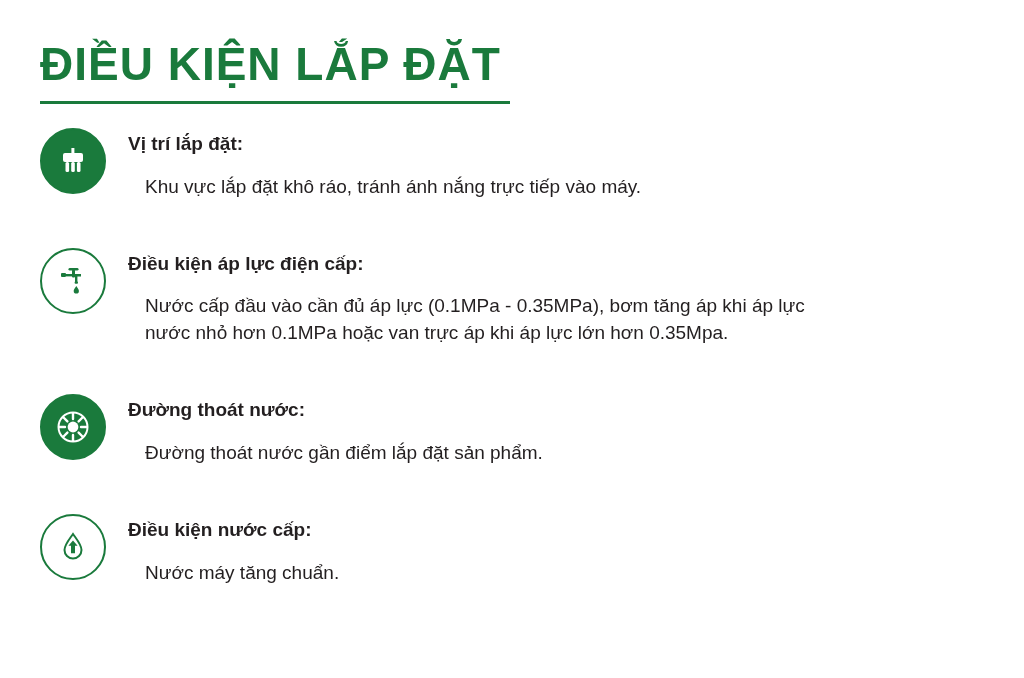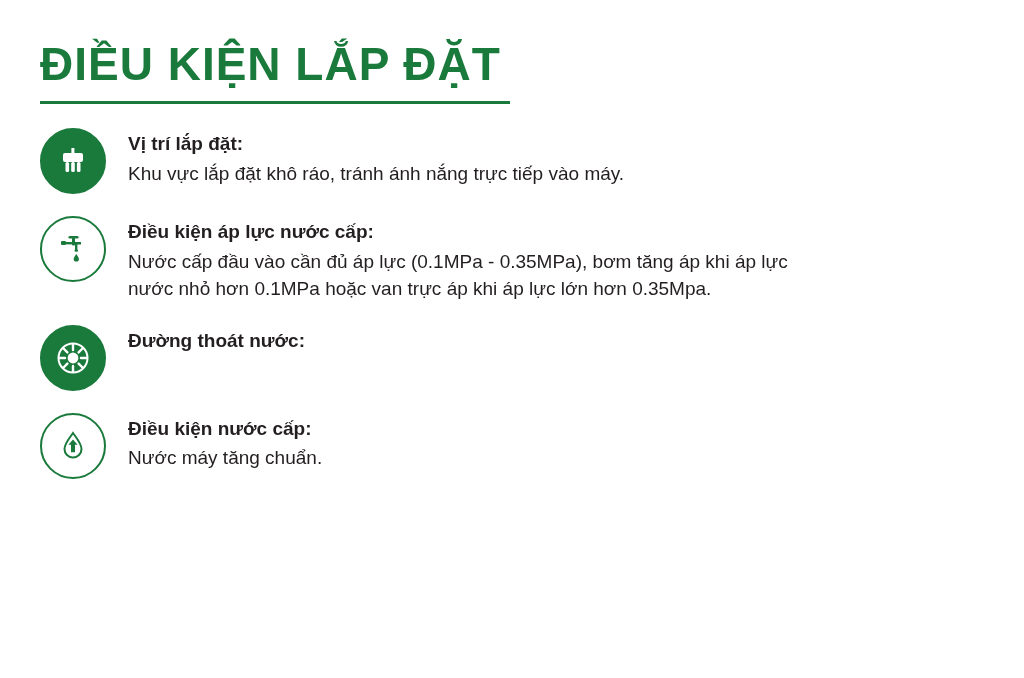--- a/index.html
+++ b/index.html
@@ -32,21 +32,21 @@
   .title-rule {
     width: 470px;
     height: 3px;
     background: #1a7a3c;
     margin-top: 10px;
     margin-bottom: 22px;
   }
   .items {
     display: flex;
     flex-direction: column;
-    gap: 20px;
+    gap: 28px;
   }
   .item {
     display: flex;
     align-items: flex-start;
     gap: 22px;
   }
   .icon-wrap {
     flex: 0 0 auto;
     width: 62px;
     height: 62px;
@@ -69,21 +69,21 @@
   .item-title {
     font-size: 19px;
     font-weight: bold;
     color: #231f20;
     margin: 0 0 4px 0;
     line-height: 1.3;
   }
   .item-desc {
     font-size: 19px;
     color: #231f20;
-    margin: 0;
+    margin: 17px;
     line-height: 1.42;
     max-width: 830px;
   }
 </style>
 </head>
 <body>
 
 <div class="page">
 
   <h1 class="title">ĐIỀU KIỆN LẮP ĐẶT</h1>
@@ -116,21 +116,21 @@
             <rect x="11" y="11" width="9" height="2.4"></rect>
             <rect x="17" y="6.5" width="3" height="8" rx="1"></rect>
             <rect x="13.5" y="5" width="10" height="2.6" rx="1.3"></rect>
             <path d="M20 11 h6 v2.6 h-3.6 v5.4 h-2.4 z"></path>
             <rect x="19.6" y="18.4" width="3.4" height="2.4" rx="1"></rect>
             <path d="M21.3 23 c1.8 2.6 2.6 3.8 2.6 5 a2.6 2.6 0 0 1 -5.2 0 c0 -1.2 .8 -2.4 2.6 -5 z"></path>
           </g>
         </svg>
       </div>
       <div class="text-block">
-        <p class="item-title">Điều kiện áp lực nước cấp:</p>
+        <p class="item-title">Điều kiện áp lực điện cấp:</p>
         <p class="item-desc">Nước cấp đầu vào cần đủ áp lực (0.1MPa - 0.35MPa), bơm tăng áp khi áp lực nước nhỏ hơn 0.1MPa hoặc van trực áp khi áp lực lớn hơn 0.35Mpa.</p>
       </div>
     </div>
 
     <div class="item">
       <div class="icon-wrap filled">
         <svg width="40" height="40" viewBox="0 0 40 40" aria-hidden="true">
           <circle cx="20" cy="20" r="14.5" fill="none" stroke="#ffffff" stroke-width="2"></circle>
           <circle cx="20" cy="20" r="5.4" fill="#ffffff"></circle>
           <g stroke="#ffffff" stroke-width="2.4" stroke-linecap="round">
@@ -140,20 +140,21 @@
             <line x1="28" y1="20" x2="33.5" y2="20"></line>
             <line x1="10.5" y1="10.5" x2="14.4" y2="14.4"></line>
             <line x1="25.6" y1="25.6" x2="29.5" y2="29.5"></line>
             <line x1="29.5" y1="10.5" x2="25.6" y2="14.4"></line>
             <line x1="14.4" y1="25.6" x2="10.5" y2="29.5"></line>
           </g>
         </svg>
       </div>
       <div class="text-block">
         <p class="item-title">Đường thoát nước:</p>
+        <p class="item-desc">Đường thoát nước gần điểm lắp đặt sản phẩm.</p>
       </div>
     </div>
 
     <div class="item">
       <div class="icon-wrap">
         <svg width="36" height="36" viewBox="0 0 36 36" aria-hidden="true">
           <path d="M18 5 C13 12 9.5 16 9.5 21 a8.5 8.5 0 0 0 17 0 C26.5 16 23 12 18 5 Z" fill="none" stroke="#1a7a3c" stroke-width="2"></path>
           <path d="M18 11.5 l4.6 5.2 h-2.6 v7.6 h-4 v-7.6 h-2.6 z" fill="#1a7a3c"></path>
         </svg>
       </div>

